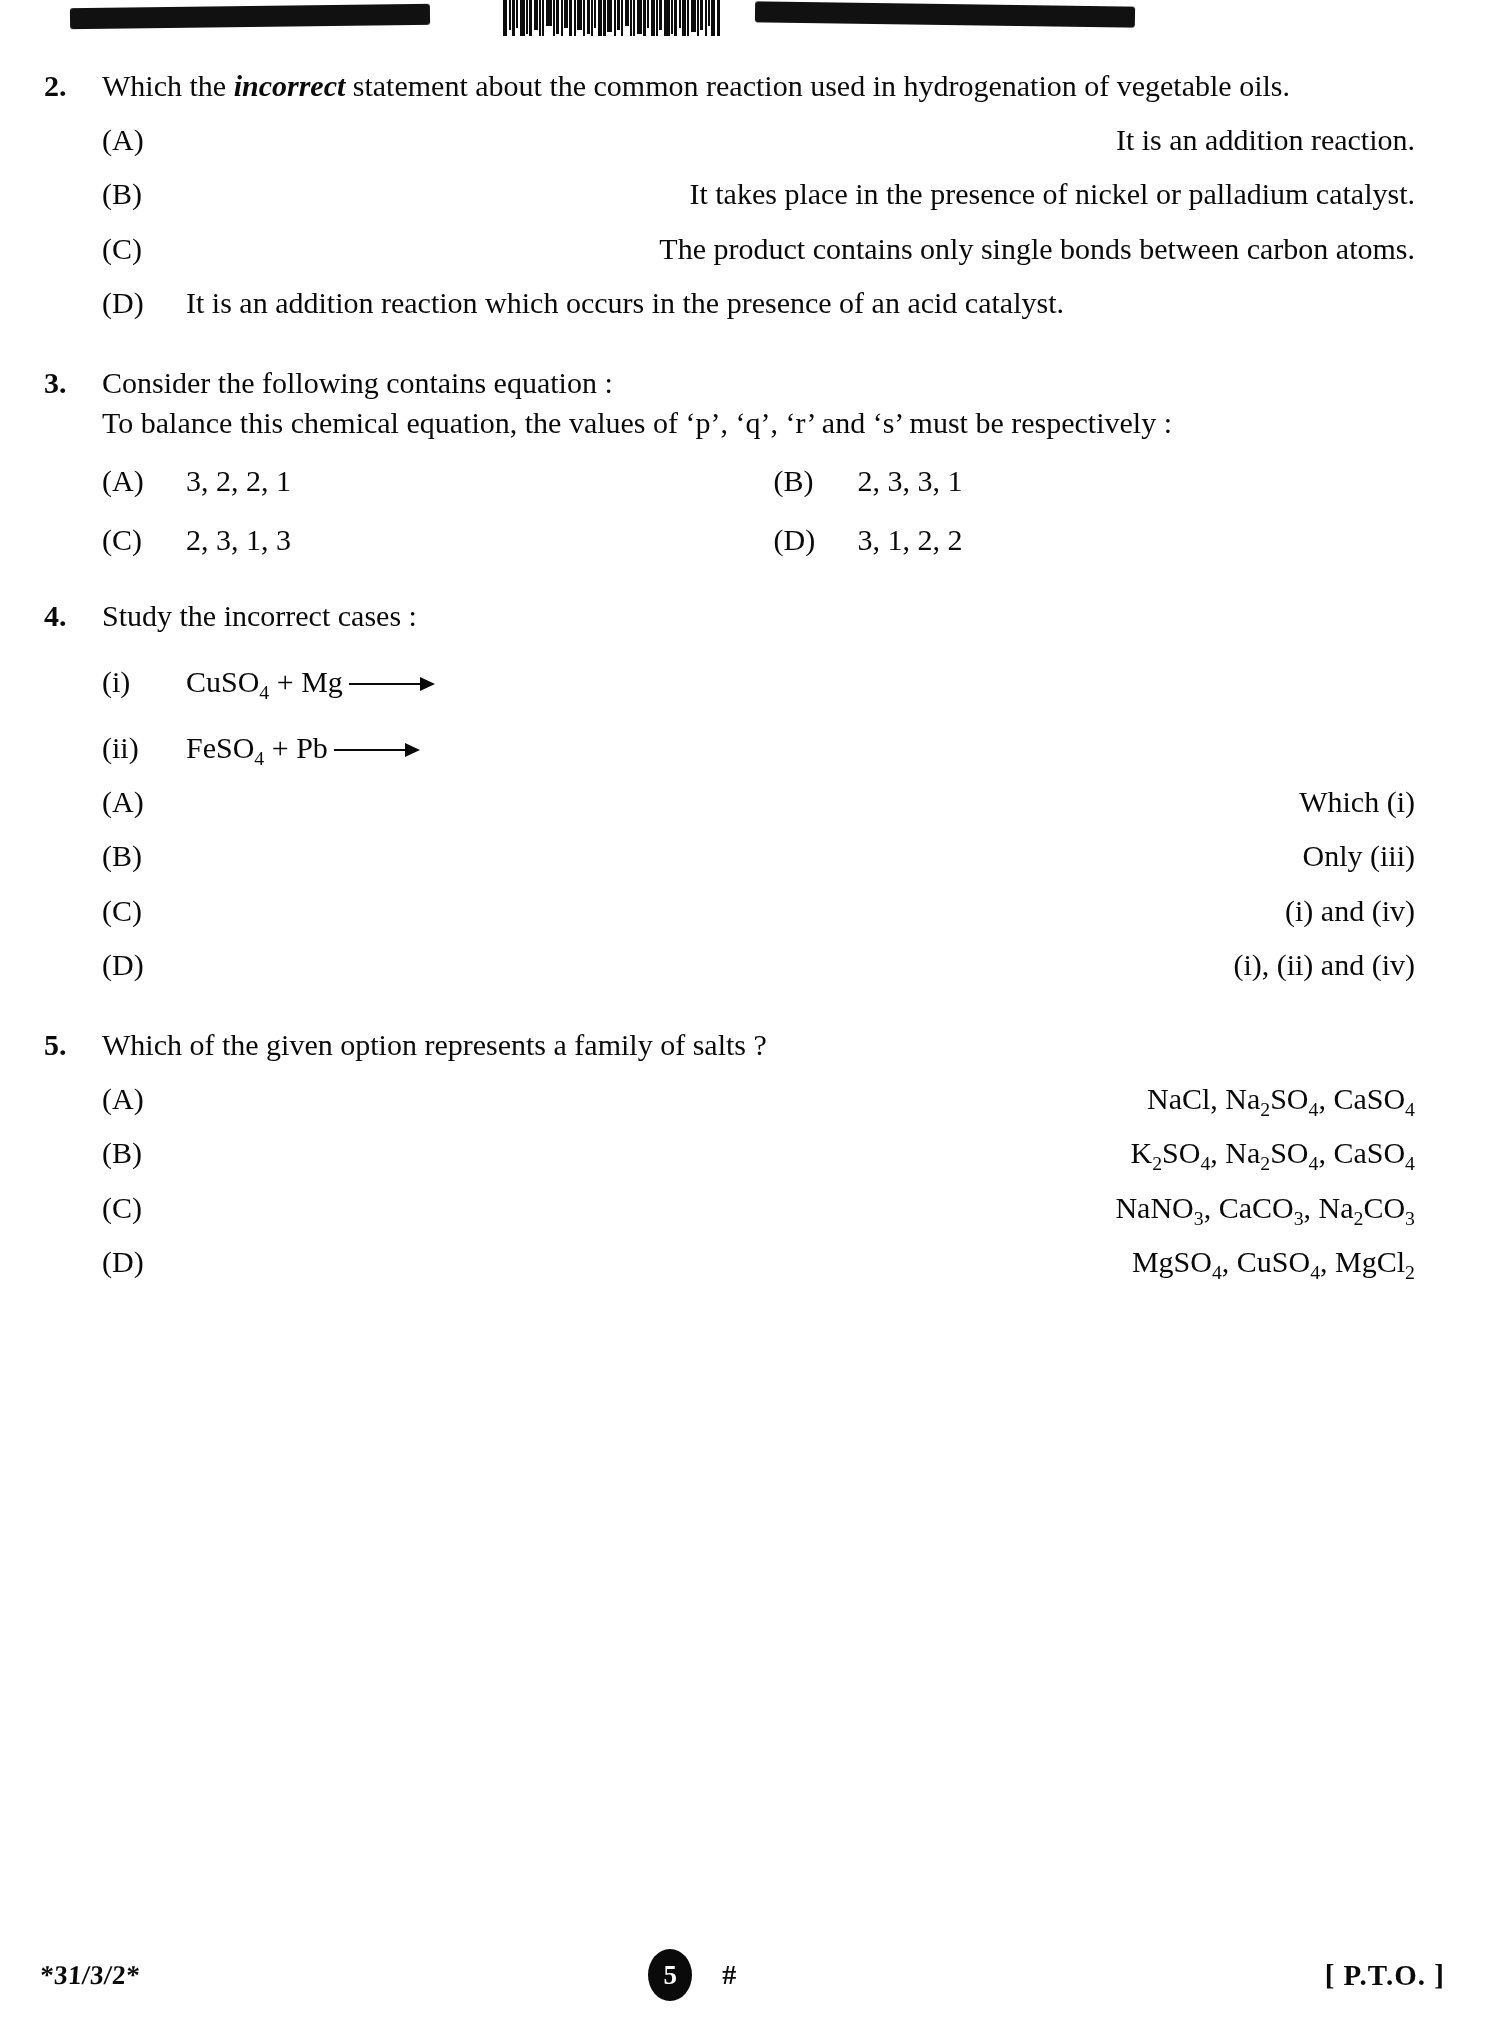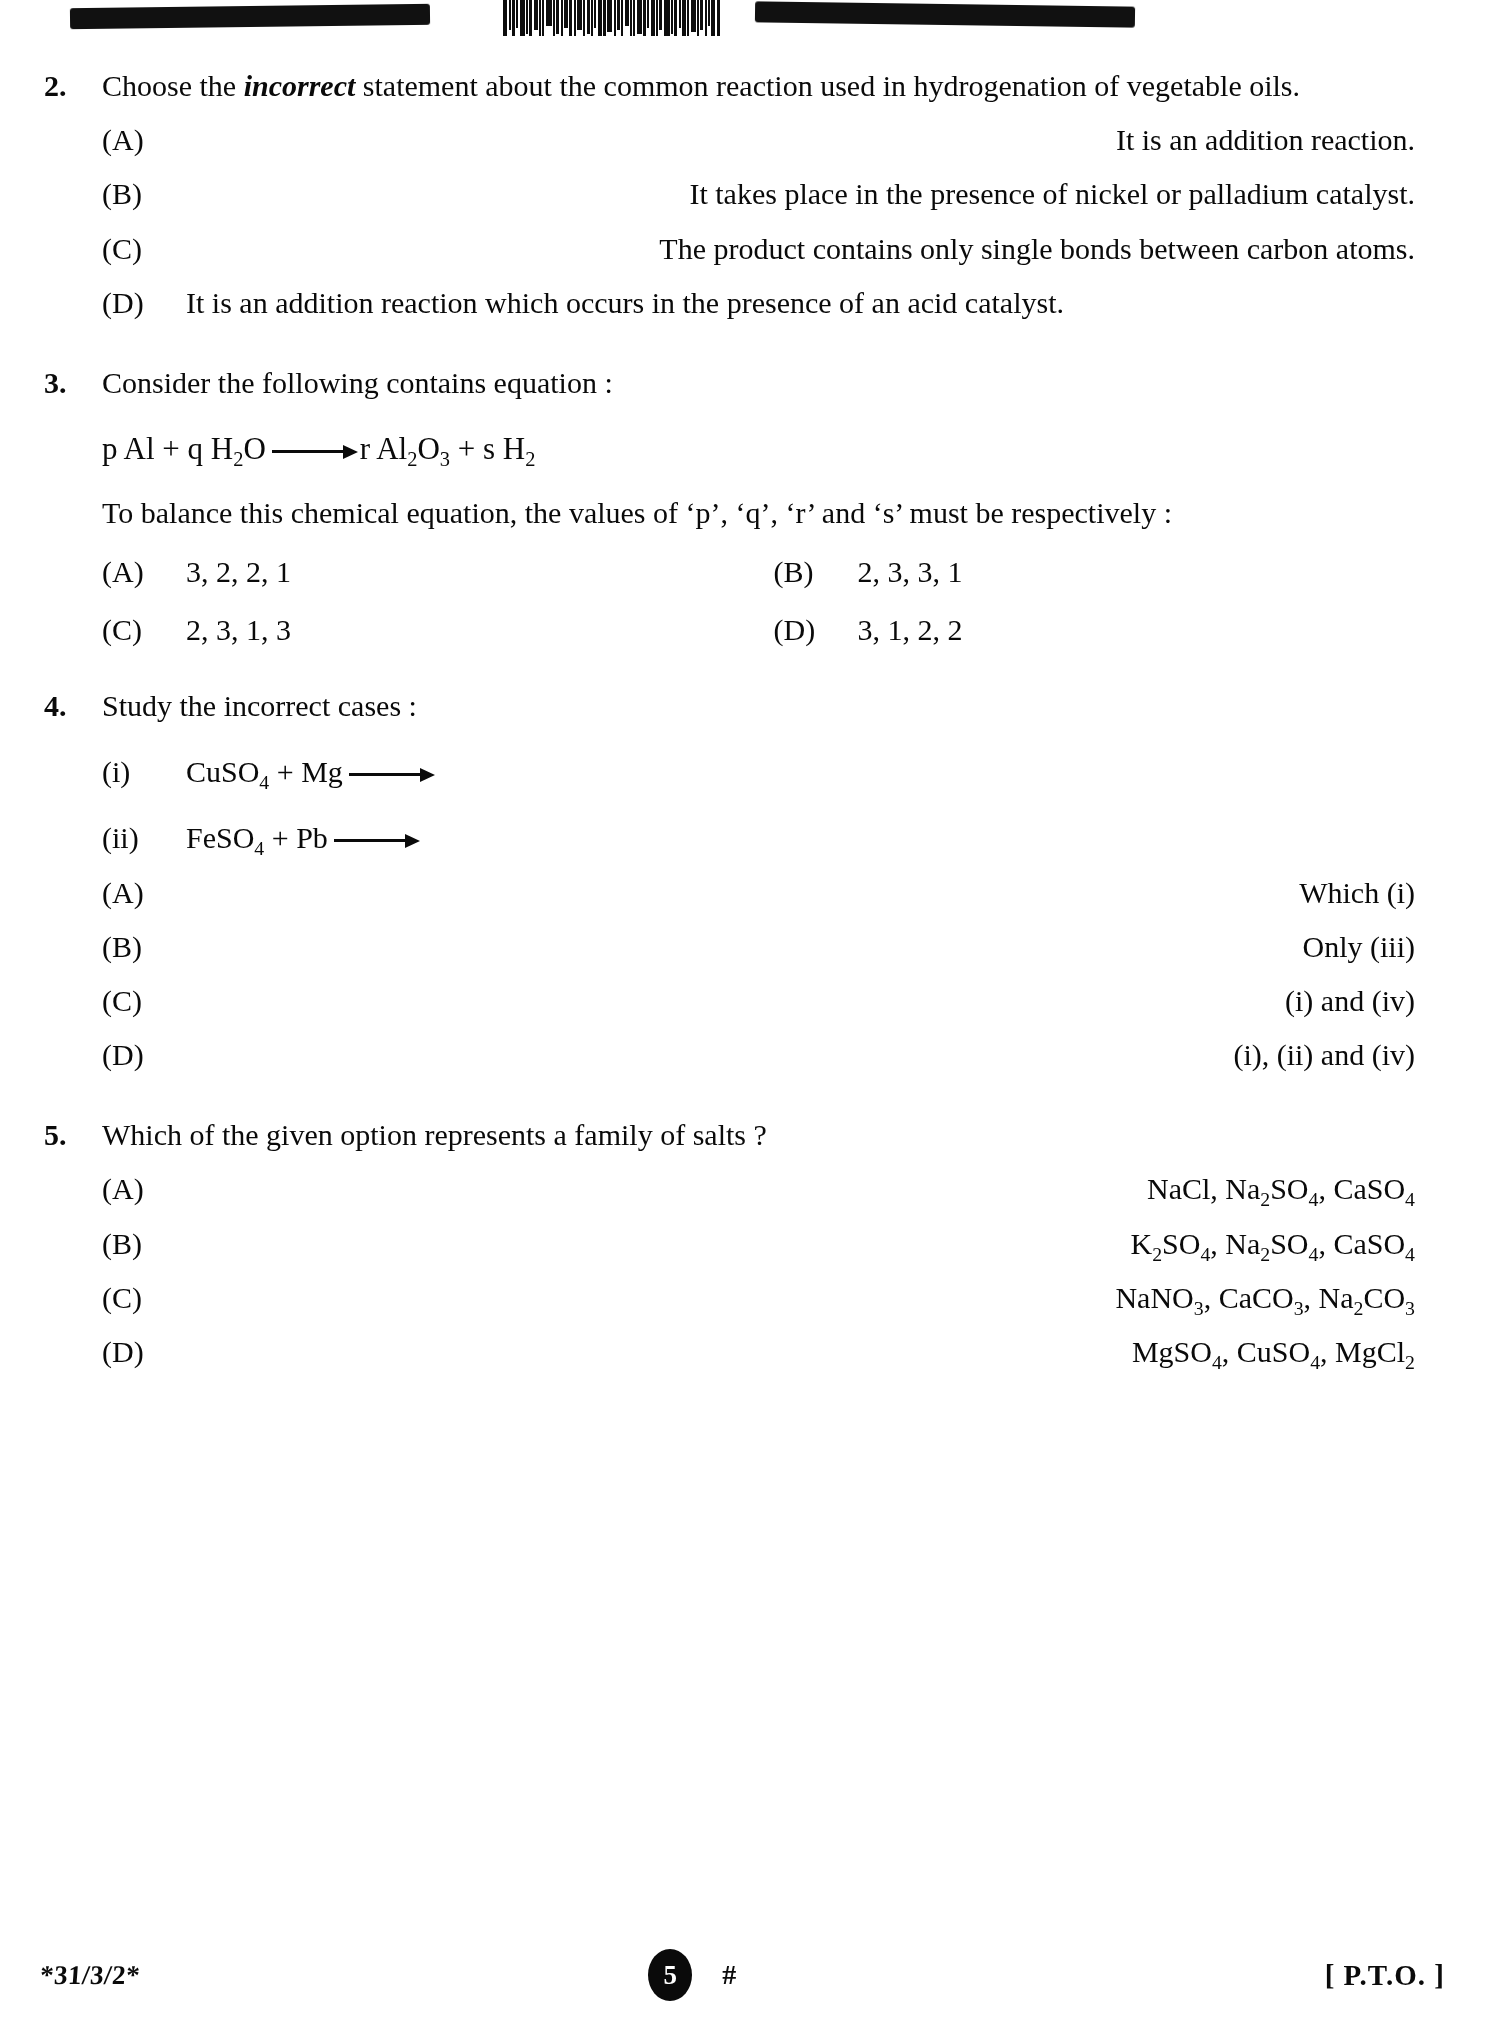--- a/index.html
+++ b/index.html
@@ -288,21 +288,21 @@
         <i style="width: 2px; height: 26px; margin-right: 1px; align-self: flex-start;"></i>
         <i style="width: 4px; height: 36px; margin-right: 2px; align-self: flex-start;"></i>
         <i style="width: 3px; height: 36px; margin-right: 1px; align-self: flex-start;"></i>
       </div>
     <div class="smudge-right"></div>
   </div>
 
   <div class="q">
     <div class="q-num">2.</div>
     <div class="q-body">
-      <p class="q-stem"><span>Choose the </span><span class="it">incorrect</span><span> statement about the common reaction used in hydrogenation of vegetable oils.</span></p>
+      <p class="q-stem"><span>Which the </span><span class="it">incorrect</span><span> statement about the common reaction used in hydrogenation of vegetable oils.</span></p>
       <div class="opt-list">
         <div class="opt">
           <span class="opt-lbl">(A)</span>
           <span class="opt-txt nojust">It is an addition reaction.</span>
         </div>
         <div class="opt">
           <span class="opt-lbl">(B)</span>
           <span class="opt-txt nojust">It takes place in the presence of nickel or palladium catalyst.</span>
         </div>
         <div class="opt">
@@ -315,25 +315,20 @@
         </div>
       </div>
     </div>
   </div>
 
   <div class="q" style="margin-top:40px">
     <div class="q-num">3.</div>
     <div class="q-body">
       <p class="q-stem nojust">Consider the following contains equation :</p>
 
-      <div class="equation">
-        <span>p Al + q H<sub>2</sub>O</span>
-        <span class="arrow"></span>
-        <span>r Al<sub>2</sub>O<sub>3</sub> + s H<sub>2</sub></span>
-      </div>
 
       <p class="q-stem">To balance this chemical equation, the values of ‘p’, ‘q’, ‘r’ and ‘s’ must be respectively :</p>
 
       <div class="opt-list">
         <div class="opt-row2">
           <div class="opt-cell">
             <span class="opt-lbl">(A)</span>
             <span>3, 2, 2, 1</span>
           </div>
           <div class="opt-cell">

